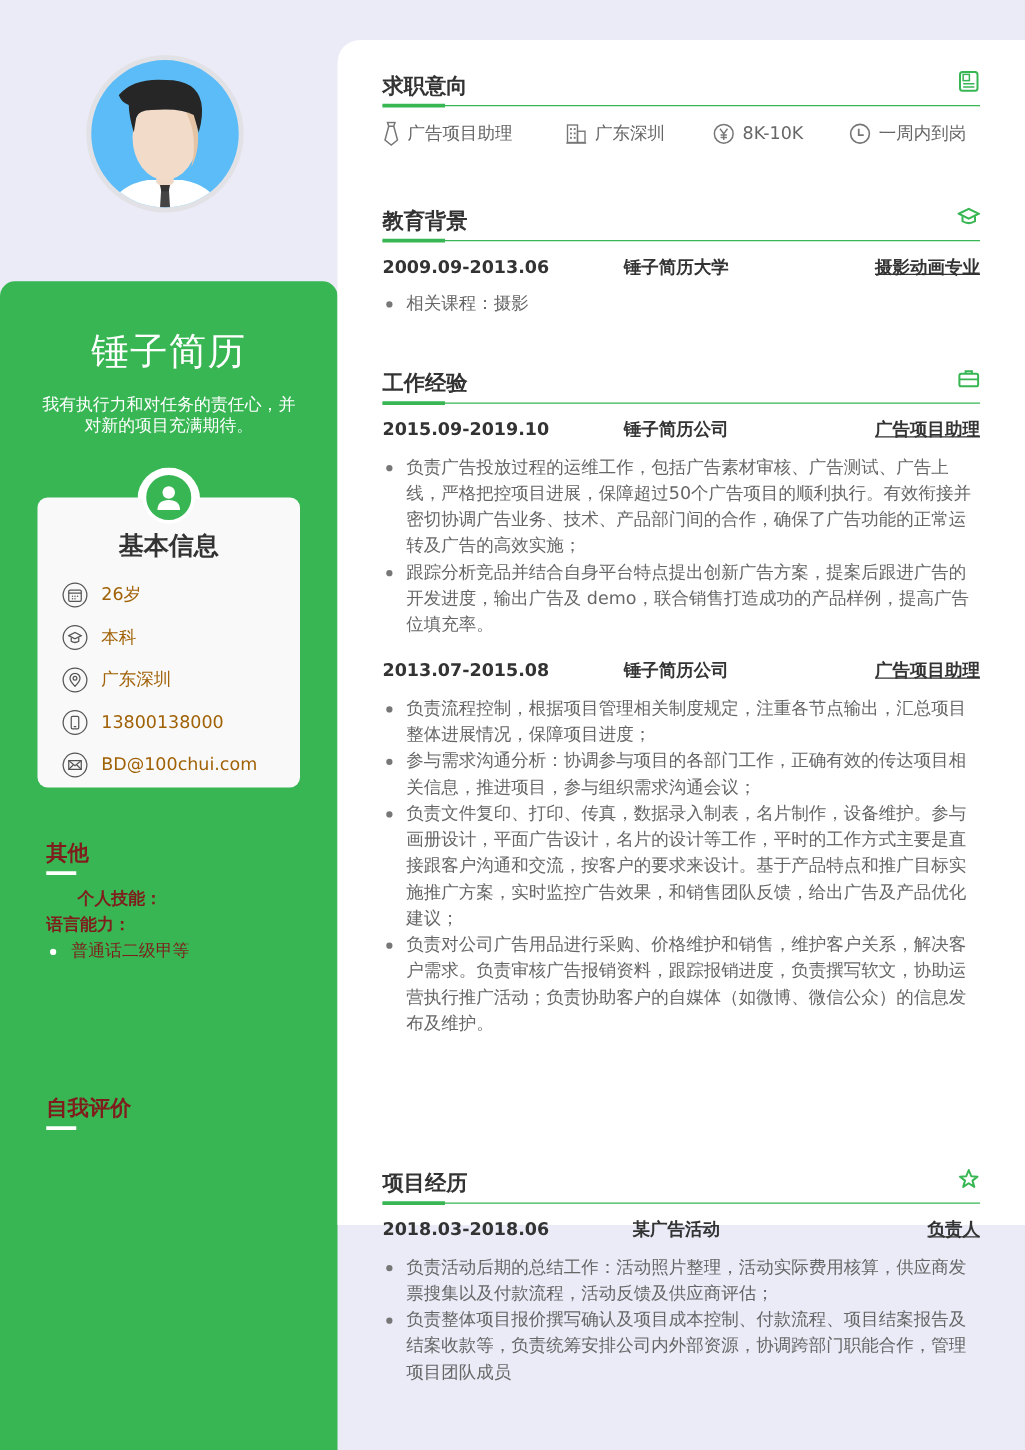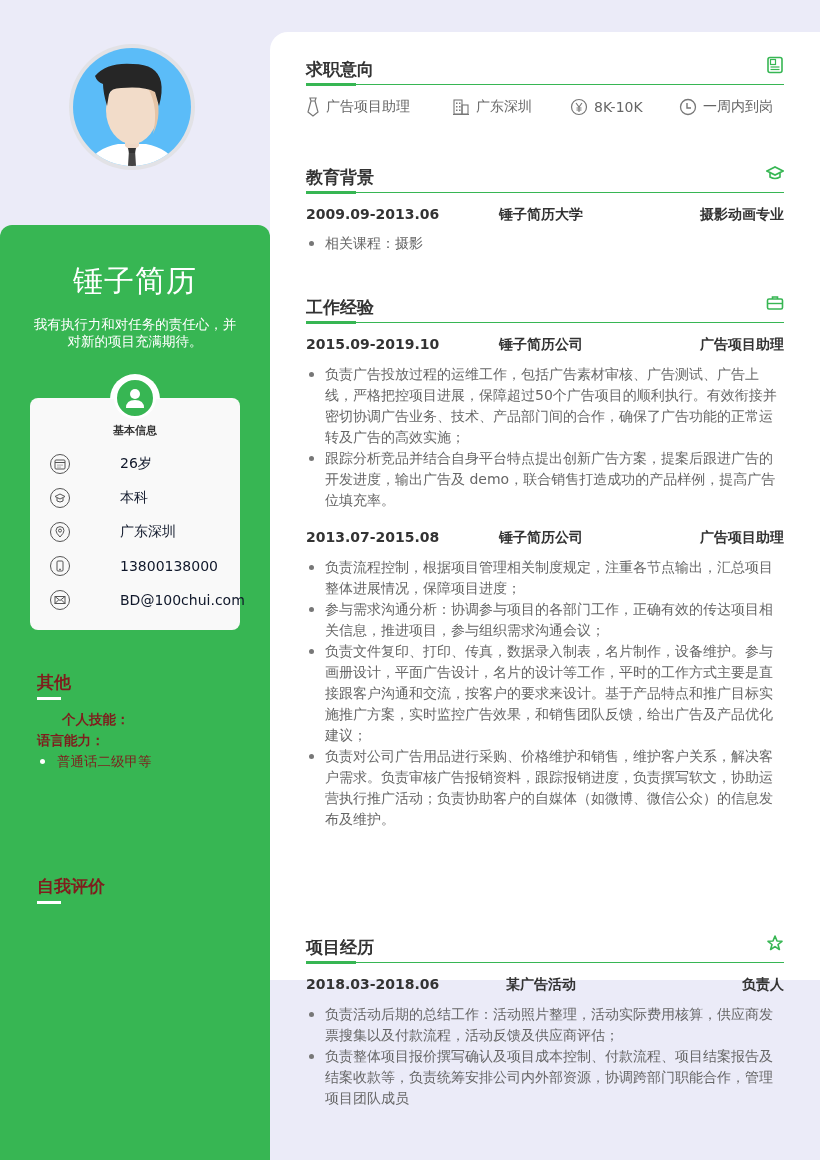--- a/index.html
+++ b/index.html
@@ -9,23 +9,23 @@
   
   .avatar-wrap { position: absolute; left: 69px; top: 44px; width: 126px; height: 126px; border-radius: 50%; background: #e2e2e6; padding: 4px; }
   .avatar { width: 118px; height: 118px; border-radius: 50%; overflow: hidden; background: #5bbcf8; position: relative; }
   .sidebar { position: absolute; left: 0; top: 225px; width: 270px; height: 935px; background: #37b653; border-top-left-radius: 12px; border-top-right-radius: 12px; color: #fff; }
   .name { text-align: center; font-size: 30px; margin-top: 36px; letter-spacing: 1px; font-weight: normal; }
   .motto { text-align: center; font-size: 13.5px; line-height: 17px; margin-top: 14px; padding: 0 30px; }
 
   .info-card { position: absolute; left: 30px; top: 173px; width: 210px; height: 232px; background: #f9f9f9; border-radius: 8px; color: #555; }
   .info-badge { position: absolute; left: 84px; top: -21px; width: 42px; height: 42px; border-radius: 50%; background: #37b653; border: 3px solid #fff; display: flex; align-items: center; justify-content: center; }
   .info-badge-top { position: absolute; left: 80px; top: -24px; width: 50px; height: 25px; overflow: hidden; }
-  .info-title { text-align: center; font-size: 11px; font-weight: bold; color: #333; margin-top: 25px; }
+  .info-title { text-align: center; font-size: 20px; font-weight: bold; color: #333; margin-top: 25px; }
   .info-list { list-style: none; margin-top: 9px; padding-left: 20px; }
-  .info-list li { display: flex; align-items: center; height: 34px; font-size: 14px; color: #0f172a; gap: 39px; }
+  .info-list li { display: flex; align-items: center; height: 34px; font-size: 14px; color: #a16207; }
   .info-list .ico { width: 20px; height: 20px; border: 1.3px solid #555; border-radius: 50%; display: flex; align-items: center; justify-content: center; margin-right: 11px; flex-shrink: 0; }
 
   .side-sec { position: absolute; left: 37px; width: 205px; color: #7f1d1d; }
   .side-sec h3 { font-size: 17px; font-weight: bold; position: relative; padding-bottom: 6px; }
   .side-sec h3::after { content: ""; position: absolute; left: 0; bottom: 0; width: 24px; height: 3px; background: #fff; }
   .side-sec .sub { font-size: 13.5px; font-weight: bold; margin-top: 4px; line-height: 21px; }
   .side-sec ul { list-style: none; }
   .side-sec ul li { position: relative; padding-left: 20px; font-size: 13.5px; line-height: 21px; }
   .side-sec ul li::before { content: ""; position: absolute; left: 3px; top: 8px; width: 5px; height: 5px; border-radius: 50%; background: #fff; }
   .side-sec p { font-size: 13.5px; line-height: 21.5px; margin-top: 8px; }
@@ -38,21 +38,21 @@
   .sec-head::after { content: ""; position: absolute; left: 0; bottom: -2px; width: 50px; height: 3px; background: #37b653; }
   .sec-head .sec-ico { position: absolute; right: 0; top: 0; width: 18px; height: 18px; }
 
   .intent-row { display: flex; margin-top: 12px; font-size: 14px; color: #666; }
   .intent-row .it { display: flex; align-items: center; margin-right: 0; }
   .intent-row .it svg { margin-right: 6px; }
 
   .entry-head { display: flex; justify-content: space-between; font-size: 14px; font-weight: bold; color: #333; margin-top: 12px; line-height: 18px; }
   .entry-head .c1 { width: 165px; }
   .entry-head .c2 { flex: 1; text-align: left; padding-left: 28px; }
-  .entry-head .c3 { text-align: right; }
+  .entry-head .c3 { text-align: right; text-decoration: underline; }
   .bullets { list-style: none; margin-top: 11px; }
   .bullets li { position: relative; padding-left: 19px; font-size: 14px; line-height: 21px; color: #666; }
   .bullets li::before { content: ""; position: absolute; left: 3px; top: 8px; width: 5px; height: 5px; border-radius: 50%; background: #777; }
 </style>
 </head>
 <body>
 
 <div class="avatar-wrap">
   <div class="avatar">
     <svg width="118" height="118" viewBox="0 0 118 118">

